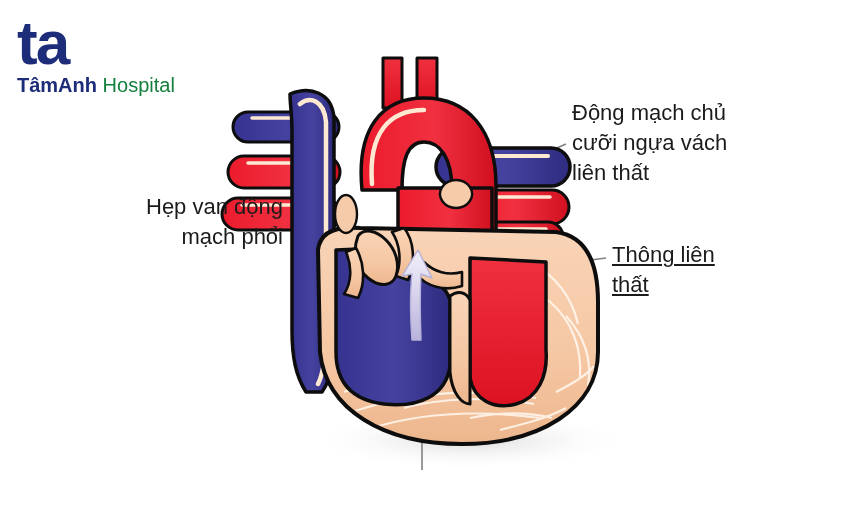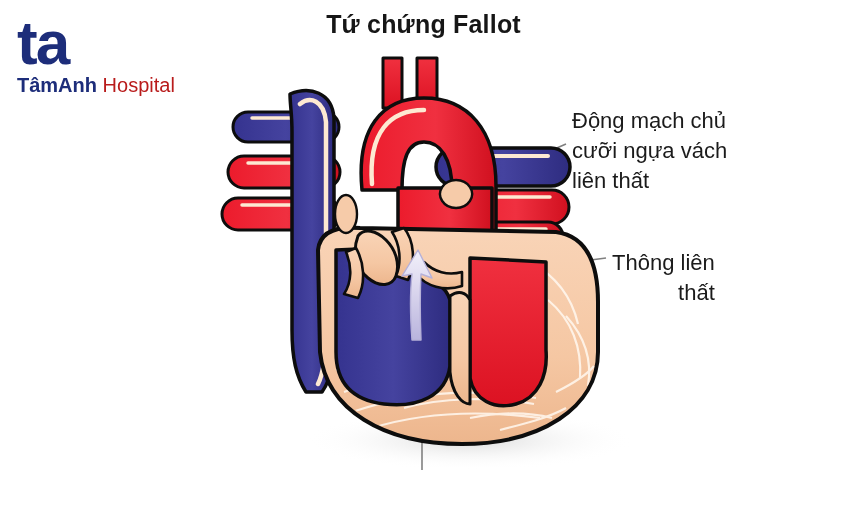--- a/index.html
+++ b/index.html
@@ -14,56 +14,54 @@
 
   
   #logo{position:absolute;left:17px;top:14px;width:145px;height:78px;}
   #logo .mark{
     font-size:62px;line-height:58px;font-weight:bold;
     color:#1d2d7a;letter-spacing:-2px;
     font-family:"Liberation Sans", sans-serif;
   }
   #logo .wordmark{margin-top:2px;font-size:20px;line-height:22px;font-weight:bold;white-space:nowrap;}
   #logo .w1{color:#1d2d7a;text-align:right;}
-  #logo .w2{color:#b91c1c;font-weight:500;}
+  #logo .w2{color:#15803d;font-weight:500;}
 
   
   #title{
     position:absolute;left:0;top:10px;width:847px;
     text-align:center;
     font-size:25px;font-weight:bold;color:#161616;
     letter-spacing:.2px;
   }
 
   
   .label{
     position:absolute;color:#1b1b1b;
     font-size:22px;line-height:30px;
     white-space:pre-line;
-    margin-top:8px;
   }
   #lbl-aorta{left:572px;top:98px;text-align:left;}
   #lbl-pulm{left:78px;top:192px;text-align:right;width:205px;}
-  #lbl-vsd{left:612px;top:240px;text-align:right;}
+  #lbl-vsd{left:612px;top:240px;text-align:left;text-decoration:underline;}
   #lbl-hyper{left:0px;top:473px;width:847px;text-align:center;}
 
   
   #art{position:absolute;left:0;top:0;width:847px;height:529px;}
 </style>
 </head>
 <body>
 
 <div id="stage">
 
   <div id="logo">
     <div class="mark">ta</div>
     <div class="wordmark"><span class="w1">TâmAnh</span> <span class="w2">Hospital</span></div>
   </div>
 
-  <div id="title">Tứ chứng Fallot</div>
 
   <svg id="art" viewBox="0 0 847 529">
     <defs>
       <linearGradient id="gRed" x1="0" y1="0" x2="1" y2="0">
         <stop offset="0%" stop-color="#ec1b2c"></stop>
         <stop offset="55%" stop-color="#f03040"></stop>
         <stop offset="100%" stop-color="#d0101f"></stop>
       </linearGradient>
       <linearGradient id="gRedV" x1="0" y1="0" x2="0" y2="1">
         <stop offset="0%" stop-color="#f0303f"></stop>
@@ -250,16 +248,18 @@
 
     <g>
       <ellipse cx="346" cy="214" rx="11" ry="19" fill="#f6cba9" stroke="#0d0d0d" stroke-width="2.4"></ellipse>
       <path d="M456 180 a16 14 0 1 0 .1 0 z" fill="#f6cba9" stroke="#0d0d0d" stroke-width="2.4"></path>
     </g>
   </svg>
 
   <div class="label" id="lbl-aorta">Động mạch chủ
 cưỡi ngựa vách
 liên thất</div>
+  <div class="label" id="lbl-pulm">Hẹp van động
+mạch phổi</div>
   <div class="label" id="lbl-vsd">Thông liên
 thất</div>
 
 </div>
 
 </body></html>

